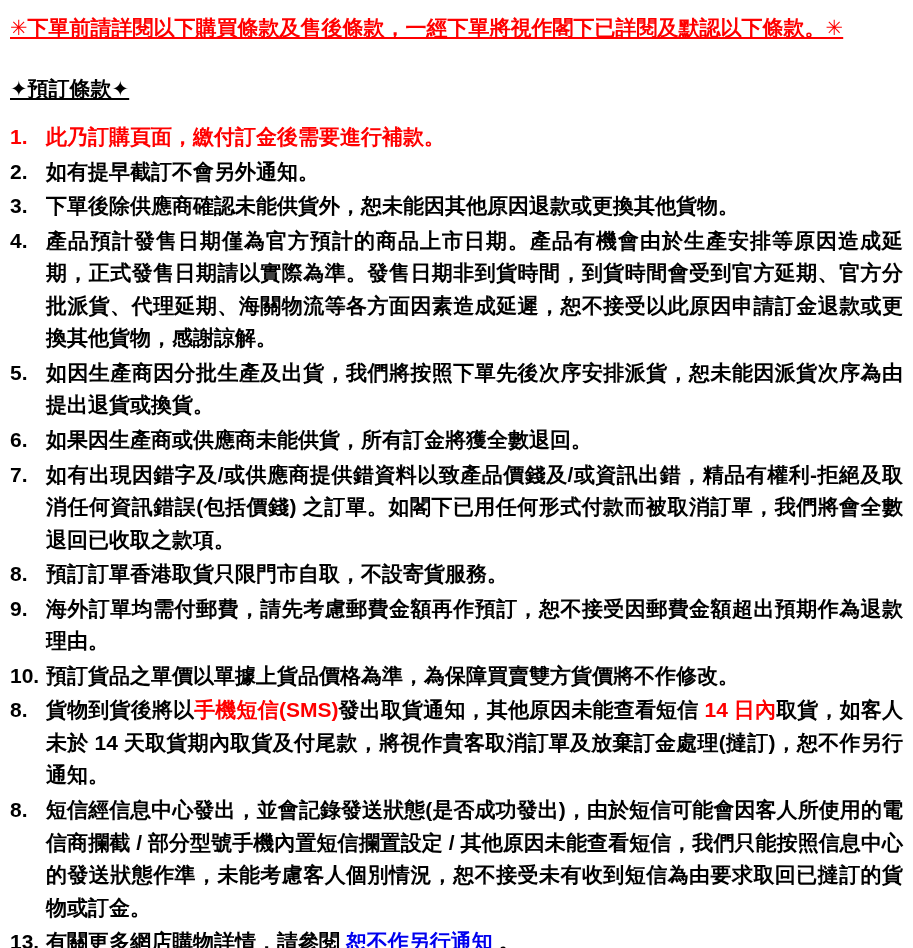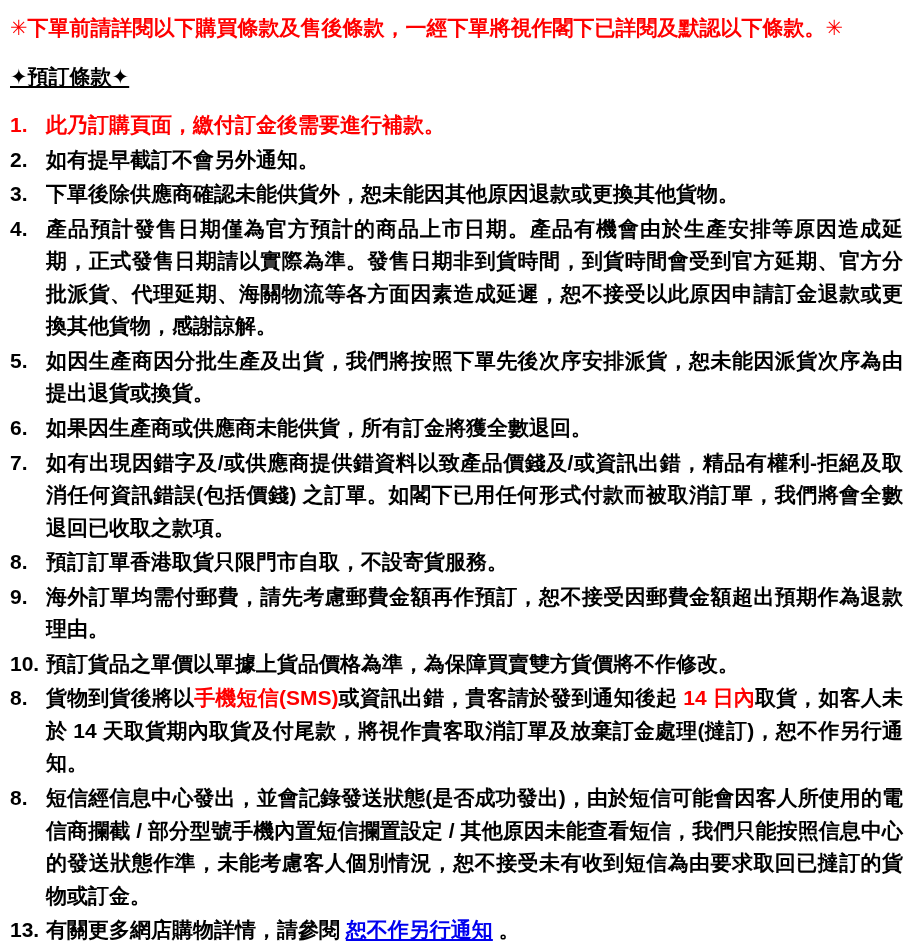--- a/index.html
+++ b/index.html
@@ -15,21 +15,22 @@
     min-height:948px;
     font-family:"Liberation Sans","DejaVu Sans",sans-serif;
     font-weight:700;
     font-size:21px;
     line-height:1.55;
     color:var(--text);
     padding:12px 10px 14px 10px;
   }
   .title{
     color:var(--red);
-    margin-bottom:16px;
+    text-decoration:underline;
+    margin-bottom:28px;
   }
   .section-heading{
     text-decoration:underline;
     margin-bottom:16px;
   }
   .terms{display:block;}
   .term{
     display:flex;
     align-items:flex-start;
     margin-bottom:2px;
@@ -99,21 +100,21 @@
       <div class="term">
         <span class="num">9.</span>
         <span class="body"><span>海外訂單均需付郵費，請先考慮郵費金額再作預訂，恕不接受因郵費金額超出預期作為退款理由。</span></span>
       </div>
       <div class="term">
         <span class="num">10.</span>
         <span class="body"><span>預訂貨品之單價以單據上貨品價格為準，為保障買賣雙方貨價將不作修改。</span></span>
       </div>
       <div class="term">
         <span class="num">8.</span>
-        <span class="body"><span>貨物到貨後將以</span><span class="run-red-underline">手機短信(SMS)</span><span>或資訊出錯，貴客請於發到通知後起 </span><span class="run-red-underline">14 日內</span><span>取貨，如客人未於 14 天取貨期內取貨及付尾款，將視作貴客取消訂單及放棄訂金處理(撻訂)，恕不作另行通知。</span></span>
+        <span class="body"><span>貨物到貨後將以</span><span class="run-red-underline">手機短信(SMS)</span><span>發出取貨通知，其他原因未能查看短信 </span><span class="run-red-underline">14 日內</span><span>取貨，如客人未於 14 天取貨期內取貨及付尾款，將視作貴客取消訂單及放棄訂金處理(撻訂)，恕不作另行通知。</span></span>
       </div>
       <div class="term">
         <span class="num">8.</span>
         <span class="body"><span>短信經信息中心發出，並會記錄發送狀態(是否成功發出)，由於短信可能會因客人所使用的電信商攔截 / 部分型號手機內置短信攔置設定 / 其他原因未能查看短信，我們只能按照信息中心的發送狀態作準，未能考慮客人個別情況，恕不接受未有收到短信為由要求取回已撻訂的貨物或訂金。</span></span>
       </div>
       <div class="term">
         <span class="num">13.</span>
         <span class="body"><span>有關更多網店購物詳情，請參閱 </span><span class="run-link">恕不作另行通知</span><span> 。</span></span>
       </div>
     </div>

